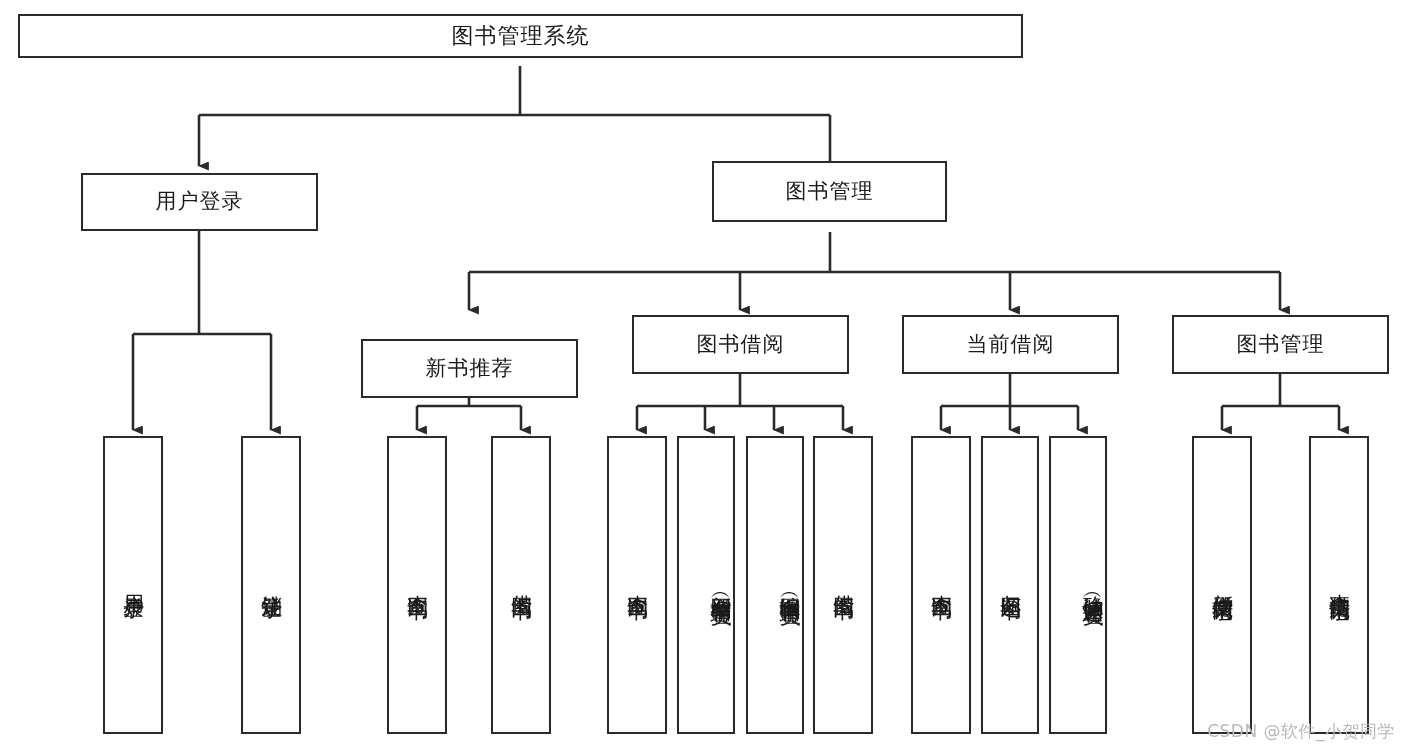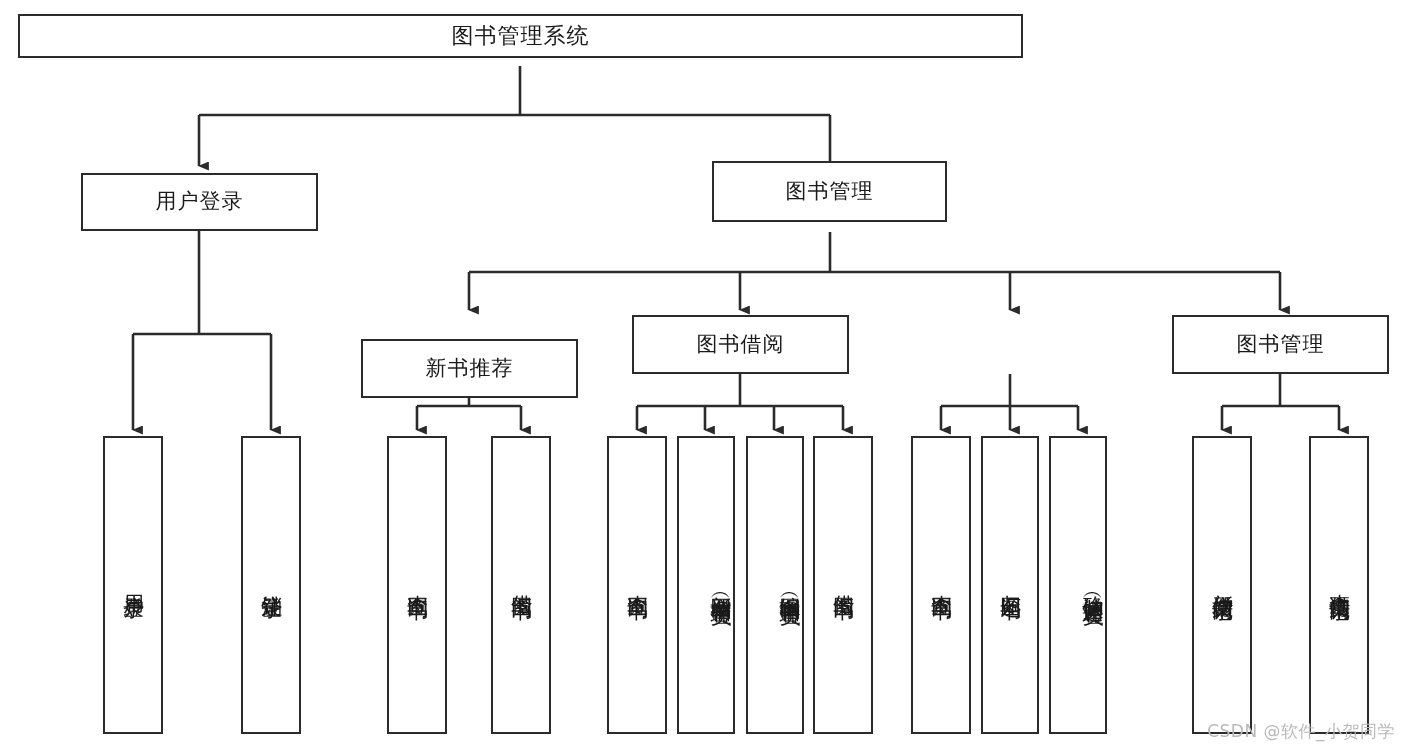--- a/index.html
+++ b/index.html
@@ -144,20 +144,23 @@
   <div class="node horiz" style="left:712px; top:161px; width:235px; height:61px;">
     <span>图书管理</span>
   </div>
 
   <div class="node horiz" style="left:361px; top:315px; width:217px; height:59px;margin-top:24px;">
     <span>新书推荐</span>
   </div>
   <div class="node horiz" style="left:632px; top:315px; width:217px; height:59px;justify-content:center;">
     <span>图书借阅</span>
   </div>
+  <div class="node horiz" style="left:902px; top:315px; width:217px; height:59px;">
+    <span>当前借阅</span>
+  </div>
   <div class="node horiz" style="left:1172px; top:315px; width:217px; height:59px;">
     <span>图书管理</span>
   </div>
 
   <div class="node vert mid" style="left:103px; top:436px; width:60px; height:298px;">
     <span>用户登录</span>
   </div>
   <div class="node vert mid" style="left:241px; top:436px; width:60px; height:298px;">
     <span>注销登录</span>
   </div>

